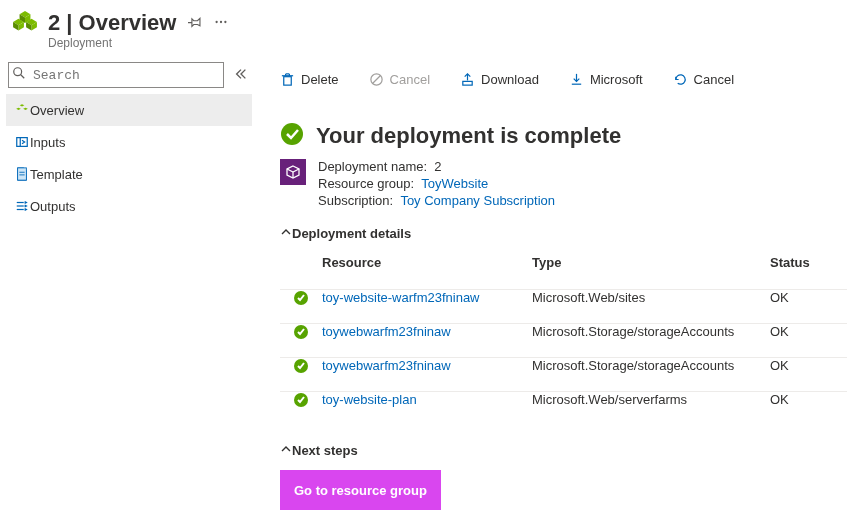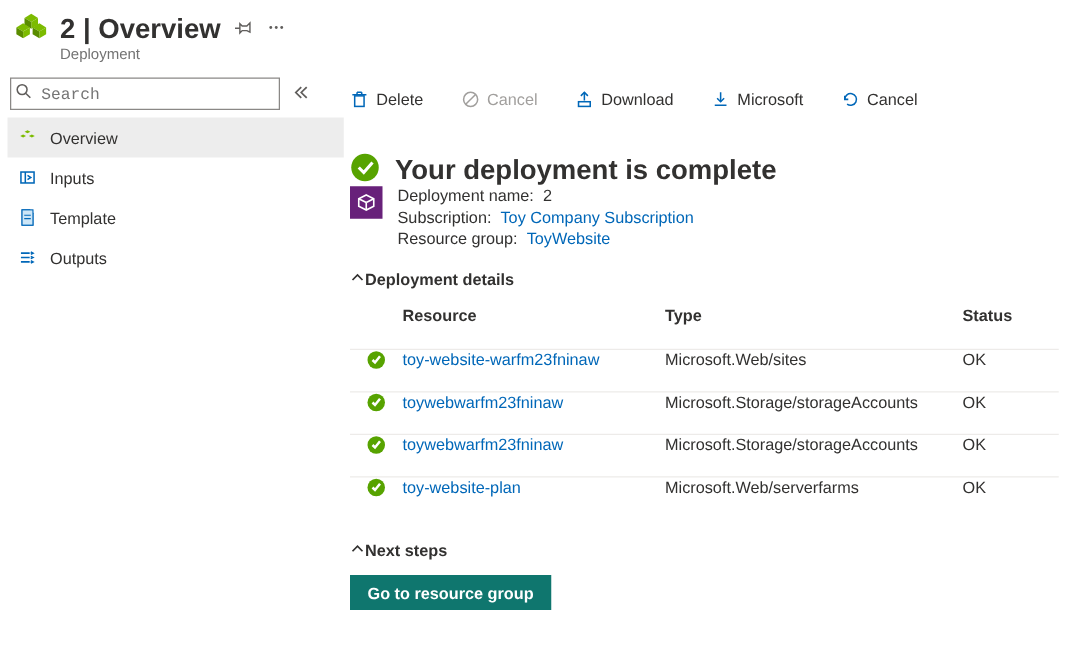--- a/index.html
+++ b/index.html
@@ -12,51 +12,51 @@
   .title-line h1 { font-size: 22px; font-weight: 600; color:#323130; }
   .title-sub { font-size: 12px; color:#737373; margin-top:0px; }
   .pin-icon, .more-icon { color:#605e5c; cursor:pointer; }
   .body { display:flex; }
   .sidebar { width: 256px; flex-shrink:0; padding: 8px 6px 0 8px; }
   .search-row { display:flex; align-items:center; gap:8px; margin-bottom:6px; }
   .search-wrap { position:relative; flex:1; }
   .search-wrap input { width:100%; height:26px; border:1px solid #8a8886; padding:0 6px 0 24px; font-size:13px; outline:none;font-family:Liberation Mono, monospace; }
   .search-wrap .sicon { position:absolute; left:4px; top:4px; color:#605e5c; }
   .collapse-btn { color:#605e5c; cursor:pointer; padding:2px; }
-  .nav-item { display:flex; align-items:center; gap:10px; height:32px; padding:0 8px; cursor:pointer; width: 269px; margin-left:-2px;}
+  .nav-item { display:flex; align-items:center; height:32px; padding:0 8px; cursor:pointer; width: 246px; margin-left:-2px;}
   .nav-item.active { background:#ededed; }
   .nav-item .nicon { width:16px; display:flex; justify-content:center; }
   .main { flex:1; padding: 4px 20px 20px 24px; }
   .toolbar { display:flex; align-items:center; gap:30px; height:42px; border-bottom: 0px; font-size:13px; }
   .tb-btn { display:flex; align-items:center; gap:6px; cursor:pointer; color:#323130; }
   .tb-btn .ticon { display:flex; align-items:center; }
   .tb-btn.disabled { color:#a19f9d; cursor:default; }
   .status-block { display:flex; align-items:center; gap:12px; margin-top:22px; }
   .status-block h2 { font-size:22px; font-weight:600; }
   .check-big svg { width:24px; height:24px; }
-  .meta-row { display:flex; gap:12px; margin-top:0; align-items:flex-start; }
+  .meta-row { display:flex; gap:12px; margin-top:10px; align-items:flex-start; }
   .purple-box { width:26px; height:26px; background:#68217a; display:flex; align-items:center; justify-content:center; color:#fff; }
   .meta-lines { display:flex; flex-direction:column; gap:2px; font-size:13px; }
   .meta-lines .lbl { color:#323130; }
   .meta-lines a { color:#0067b8; text-decoration:none; cursor:pointer; }
   .section { margin-top:18px; }
   .sec-head { display:flex; align-items:center; gap:0; cursor:pointer; font-weight:700; font-size:13px;}
   .chev svg { width:12px; height:12px; }
   .table { margin-top:14px; }
   .thead, .trow { display:flex; height:34px; font-size:13px; }
   .thead { font-weight:600; border-top:0; }
   .trow { border-top:1px solid #edebe9; }
   .col-icon { width:42px; display:flex; justify-content:center; }
   .col-res { width:210px; }
   .col-type { width:238px; }
   .col-status { width:60px; }
   .col-res a { color:#0067b8; text-decoration:none; cursor:pointer; }
   .small-check svg { width:16px; height:16px; }
   .cta { margin-top:12px; }
-  .cta button { background:#0f766e; color:#fff; border:none; height:28px; padding:4px 14px; font-size:13px; cursor:pointer; font-weight:600;}
+  .cta button { background:#d946ef; color:#fff; border:none; height:40px; padding:4px 14px; font-size:13px; cursor:pointer; font-weight:600;}
 </style>
 </head>
 <body>
 
 <div class="layout">
   <div class="header">
     <span class="logo-icon">
       <svg viewBox="0 0 24 24">
           <g fill="#7cbb00">
             <polygon points="12,1 17,4 12,7 7,4"></polygon>
@@ -228,22 +228,22 @@
         <div class="purple-box">
           <svg width="16" height="16" viewBox="0 0 16 16" fill="none" stroke="#fff" stroke-width="1.3">
               <polygon points="8,2 14,5 14,11 8,14 2,11 2,5"></polygon>
               <line x1="2" y1="5" x2="8" y2="8"></line>
               <line x1="14" y1="5" x2="8" y2="8"></line>
               <line x1="8" y1="8" x2="8" y2="14"></line>
             </svg>
         </div>
         <div class="meta-lines">
           <div><span class="lbl">Deployment name:</span>&nbsp;&nbsp;<span>2</span></div>
+          <div><span class="lbl">Resource group:</span>&nbsp;&nbsp;<a>ToyWebsite</a></div>
           <div><span class="lbl">Subscription:</span>&nbsp;&nbsp;<a>Toy Company Subscription</a></div>
-          <div><span class="lbl">Resource group:</span>&nbsp;&nbsp;<a>ToyWebsite</a></div>
         </div>
       </div>
 
       <div class="section">
         <div class="sec-head">
           <span class="chev"><svg viewBox="0 0 12 12" fill="none" stroke="#323130" stroke-width="1.4">
                 <polyline points="2,8 6,4 10,8"></polyline>
               </svg></span>
           <span>Deployment details</span>
         </div>

